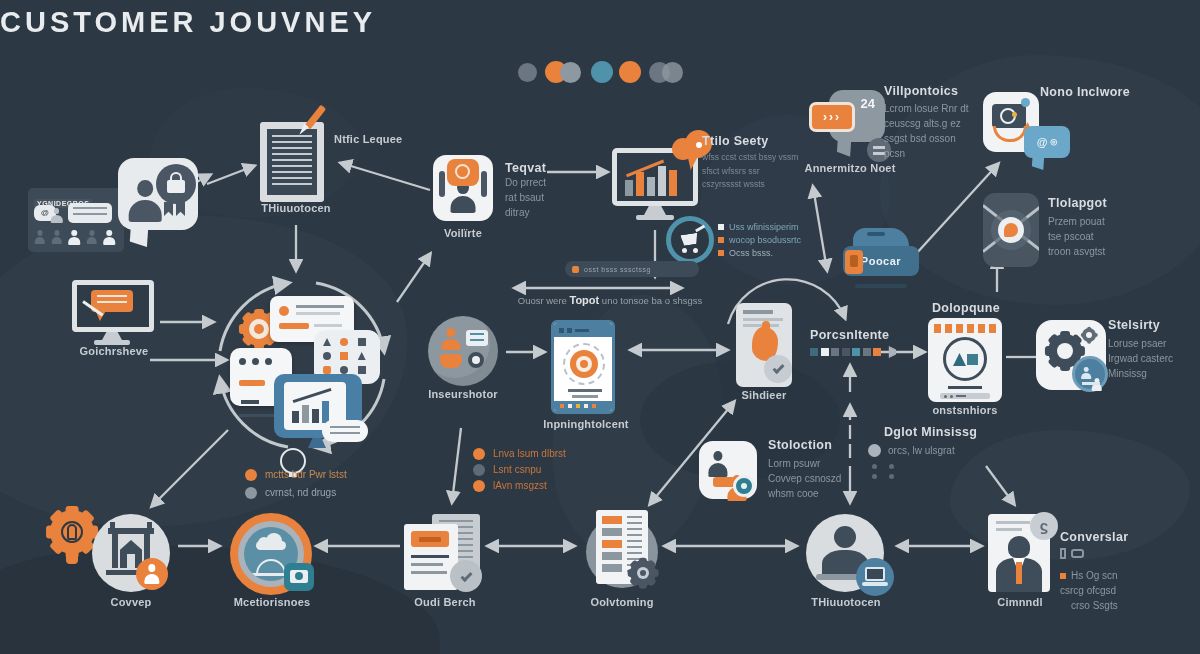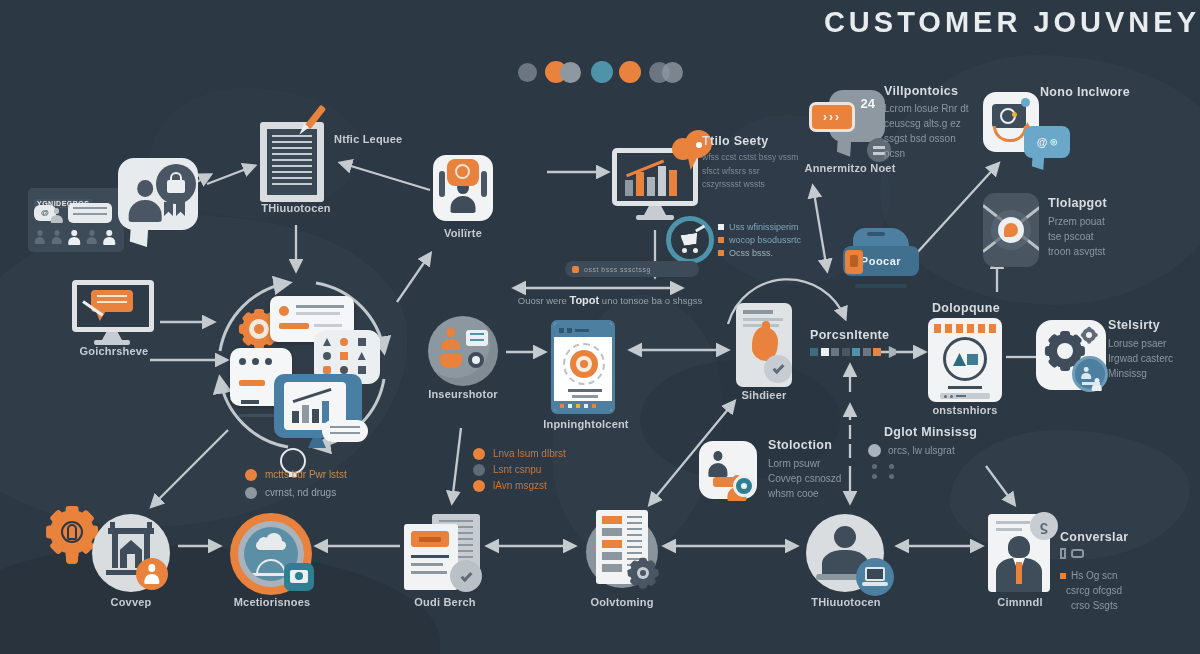--- a/index.html
+++ b/index.html
@@ -38,21 +38,21 @@
 
   <div class="blob" style="left:-60px;top:215px;width:470px;height:310px;transform:rotate(-7deg)"></div>
   <div class="blob" style="left:150px;top:88px;width:210px;height:130px;opacity:.35"></div>
   <div class="blob" style="left:555px;top:295px;width:165px;height:265px;transform:rotate(8deg)"></div>
   <div class="blob" style="left:700px;top:115px;width:190px;height:170px;opacity:.4"></div>
   <div class="blob" style="left:880px;top:55px;width:350px;height:250px;opacity:.45"></div>
   <div class="blob" style="left:950px;top:430px;width:240px;height:130px;opacity:.5"></div>
   <div class="blobd" style="left:-40px;top:545px;width:480px;height:160px;border-radius:40% 60% 30% 50%"></div>
   <div class="blobd" style="left:640px;top:360px;width:200px;height:120px;opacity:.4"></div>
 
-  <div class="abs" style="left:0;top:6px;width:1200px;text-align:right">
+  <div class="abs" style="left:0;top:6px;width:1200px;text-align:left">
     <div style="font-size:29px;font-weight:bold;color:#e9ecee;letter-spacing:4px">CUSTOMER JOUVNEY</div>
   </div>
   <div class="abs" style="left:518px;top:61px;width:170px;height:24px">
     <span class="abs" style="left:0;top:2px;width:19px;height:19px;border-radius:50%;background:#6b7682"></span>
     <span class="abs" style="left:27px;top:0;width:22px;height:22px;border-radius:50%;background:var(--or)"></span>
     <span class="abs" style="left:42px;top:1px;width:21px;height:21px;border-radius:50%;background:#8e98a1"></span>
     <span class="abs" style="left:73px;top:0;width:22px;height:22px;border-radius:50%;background:var(--teal)"></span>
     <span class="abs" style="left:101px;top:0;width:22px;height:22px;border-radius:50%;background:var(--or)"></span>
     <span class="abs" style="left:131px;top:1px;width:21px;height:21px;border-radius:50%;background:#6b7682"></span>
     <span class="abs" style="left:144px;top:1px;width:21px;height:21px;border-radius:50%;background:#8e98a1;opacity:.8"></span>
@@ -154,20 +154,26 @@
   <div class="rico" style="left:433px;top:155px;width:60px;height:66px">
     <span class="abs" style="left:6px;top:16px;width:6px;height:26px;background:#4a5663;border-radius:3px"></span>
     <span class="abs" style="right:6px;top:16px;width:6px;height:26px;background:#4a5663;border-radius:3px"></span>
     <span class="pfig abs" style="left:17px;top:26px;width:26px;height:32px;--c:#3f4d5a"></span>
     <div class="abs" style="left:14px;top:4px;width:32px;height:27px;background:var(--or);border-radius:8px">
       <span class="abs" style="left:8px;top:5px;width:15px;height:15px;border:2.5px solid #f6e3d3;border-radius:50%"></span>
     </div>
   </div>
   <div class="n-label" style="left:428px;top:227px;width:70px">Voilïrte</div>
 
+  <div class="abs" style="left:505px;top:161px;width:70px">
+    <div class="blockh">Teqvat</div>
+    <div class="blockl">Do prrect</div>
+    <div class="blockl">rat bsaut</div>
+    <div class="blockl">ditray</div>
+  </div>
 
   <div class="abs" style="left:612px;top:148px;width:92px;height:80px">
     <div class="abs" style="left:0;top:0;width:86px;height:58px;background:#dfe3e6;border-radius:5px;padding:5px">
       <div style="width:76px;height:48px;background:#2f3b47;position:relative;padding:4px">
         <span class="abs" style="left:8px;bottom:5px;width:8px;height:16px;background:#8e98a1"></span>
         <span class="abs" style="left:19px;bottom:5px;width:8px;height:24px;background:var(--or)"></span>
         <span class="abs" style="left:30px;bottom:5px;width:8px;height:19px;background:#aab3bb"></span>
         <span class="abs" style="left:41px;bottom:5px;width:8px;height:30px;background:#c6ccd2"></span>
         <span class="abs" style="left:52px;bottom:5px;width:8px;height:26px;background:var(--or)"></span>
         <span class="abs" style="left:8px;top:14px;width:40px;height:2.5px;background:var(--or);transform:rotate(-22deg)"></span>
@@ -648,17 +654,17 @@
   <div class="abs" style="left:1060px;top:530px;width:120px">
     <div class="blockh">Converslar</div>
     <div style="display:flex;gap:5px;align-items:center;margin-top:4px">
       <span style="width:6px;height:11px;border:2px solid #8d97a0"></span>
       <span style="width:13px;height:9px;border:2px solid #8d97a0;border-radius:3px;position:relative"></span>
     </div>
     <div style="display:flex;gap:5px;align-items:center;margin-top:9px">
       <span style="width:6px;height:6px;background:var(--or);flex:none"></span>
       <span class="blockl">Hs Og scn</span>
     </div>
-    <div class="blockl" style="margin-left:6px">csrcg ofcgsd</div>
+    <div class="blockl" style="margin-left:0">csrcg ofcgsd</div>
     <div class="blockl" style="margin-left:11px">crso Ssgts</div>
   </div>
 
 </div>
 
 </body></html>

